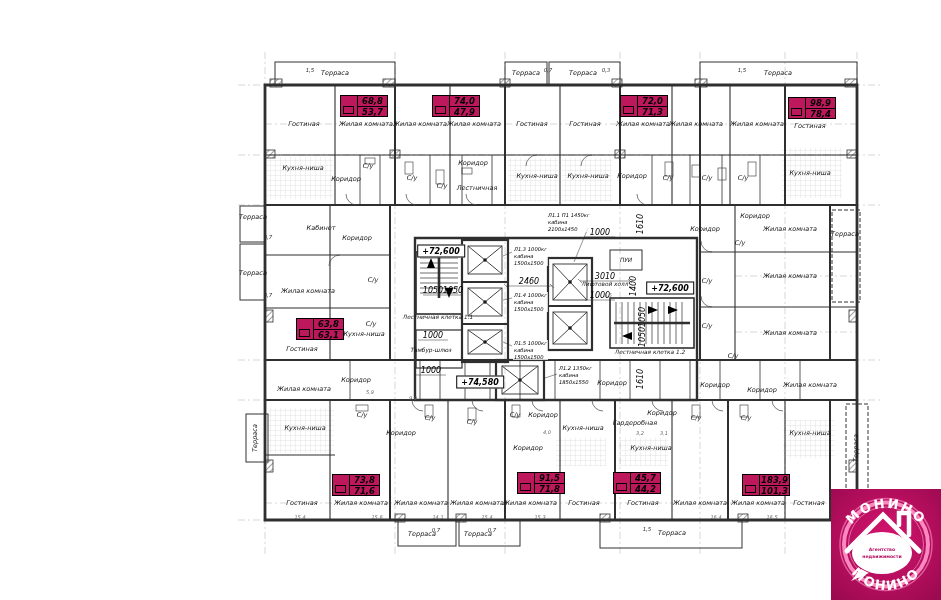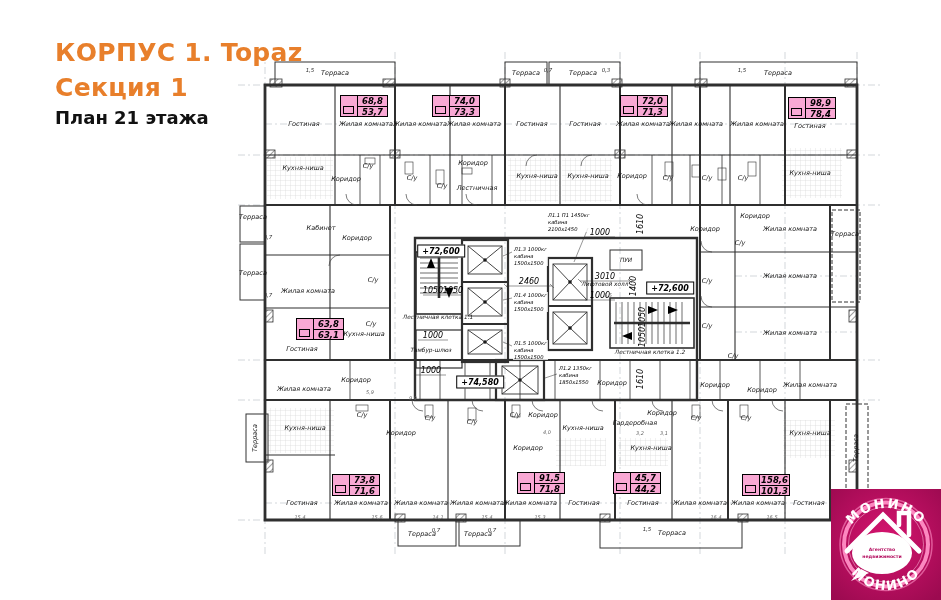--- a/index.html
+++ b/index.html
@@ -13,21 +13,21 @@
       color:#141414;white-space:nowrap;z-index:3;line-height:1}
   .rot{transform:translate(-50%,-50%) rotate(-90deg)}
   .dim{font-size:8px;font-style:italic;color:#000}
   .edim{font-size:5.5px;color:#333}
   .sdim{font-size:5px;color:#666}
   .core-lb{font-size:5.8px}
   .elv{position:absolute;font-style:italic;font-size:5.2px;line-height:1.3;color:#000;z-index:3;
        background:rgba(255,255,255,.78);padding:0 1px}
   .level-box{position:absolute;transform:translate(-50%,-50%);border:1.1px solid #000;background:#fff;
        font-size:8px;font-weight:bold;font-style:italic;padding:1px 4px;z-index:4;white-space:nowrap}
-  .atable{position:absolute;display:flex;border:1.2px solid #000;background:#f9a8d4;width:46px;height:20px;z-index:4}
+  .atable{position:absolute;display:flex;border:1.2px solid #000;background:#be185d;width:46px;height:20px;z-index:4}
   .at-left{width:16px;border-right:1.2px solid #000;position:relative}
   .at-left::after{content:"";position:absolute;left:2px;bottom:2px;width:9px;height:6px;border:.8px solid #000}
   .at-right{flex:1;display:flex;flex-direction:column}
   .at-top,.at-bot{flex:1;display:flex;align-items:center;justify-content:center;
        font-size:8.5px;font-weight:bold;font-style:italic;color:#000}
   .at-top{border-bottom:1.1px solid #000}
   .logo{position:absolute;left:831px;top:489px;width:110px;height:111px;z-index:6}
   .arc-text{font-family:"DejaVu Sans",sans-serif;font-size:13px;font-weight:bold;fill:#ffffff;letter-spacing:2px}
   .bub-t{font-family:"DejaVu Sans",sans-serif;font-size:4.6px;font-weight:bold;fill:#b40b5e}
 </style>
@@ -209,25 +209,20 @@
 
     <g stroke="#444" stroke-width=".7" fill="none">
       <path d="M357,205a11,11 0 0 1 -11,-11M417,205a11,11 0 0 1 -11,-11M477,205a11,11 0 0 1 -11,-11"></path>
       <path d="M537,155a11,11 0 0 0 -11,11M592,155a11,11 0 0 0 -11,11M648,205a11,11 0 0 1 -11,-11"></path>
       <path d="M712,252a11,11 0 0 1 -11,-11M712,307a11,11 0 0 1 -11,-11M340,255a11,11 0 0 0 -11,11"></path>
       <path d="M412,400a11,11 0 0 0 11,11M472,400a11,11 0 0 0 11,11M532,400a11,11 0 0 0 11,11"></path>
       <path d="M592,400a11,11 0 0 0 11,11M652,400a11,11 0 0 0 11,11M712,400a11,11 0 0 0 11,11M772,400a11,11 0 0 0 11,11"></path>
     </g>
   </svg>
 
-  <div class="titleblock">
-    <div class="t1">КОРПУС 1. Topaz</div>
-    <div class="t2">Секция 1</div>
-    <div class="t3">План 21 этажа</div>
-  </div>
 
   <span class="lb" style="left:335px;top:73px">Терраса</span>
   <span class="lb" style="left:304px;top:124px">Гостиная</span>
   <span class="lb" style="left:366px;top:124px">Жилая комната</span>
   <span class="lb" style="left:420px;top:124px">Жилая комната</span>
   <span class="lb" style="left:474px;top:124px">Жилая комната</span>
   <span class="lb" style="left:526px;top:73px">Терраса</span>
   <span class="lb" style="left:583px;top:73px">Терраса</span>
   <span class="lb" style="left:532px;top:124px">Гостиная</span>
   <span class="lb" style="left:585px;top:124px">Гостиная</span>
@@ -384,21 +379,21 @@
     <div class="at-left"></div>
       <div class="at-right">
         <div class="at-top">68,8</div>
         <div class="at-bot">53,7</div>
       </div>
   </div>
   <div class="atable" style="left:432px;top:95px">
     <div class="at-left"></div>
       <div class="at-right">
         <div class="at-top">74,0</div>
-        <div class="at-bot">73,3</div>
+        <div class="at-bot">47,9</div>
       </div>
   </div>
   <div class="atable" style="left:620px;top:95px">
     <div class="at-left"></div>
       <div class="at-right">
         <div class="at-top">72,0</div>
         <div class="at-bot">71,3</div>
       </div>
   </div>
   <div class="atable" style="left:788px;top:97px">
@@ -432,21 +427,21 @@
   <div class="atable" style="left:613px;top:472px">
     <div class="at-left"></div>
       <div class="at-right">
         <div class="at-top">45,7</div>
         <div class="at-bot">44,2</div>
       </div>
   </div>
   <div class="atable" style="left:742px;top:474px">
     <div class="at-left"></div>
       <div class="at-right">
-        <div class="at-top">158,6</div>
+        <div class="at-top">183,9</div>
         <div class="at-bot">101,3</div>
       </div>
   </div>
 
   <div class="logo">
     <svg viewBox="0 0 110 111" width="110" height="111">
       <defs>
         <radialGradient id="lg" cx="50%" cy="45%" r="70%">
           <stop offset="0%" stop-color="#d6146f"></stop>
             <stop offset="100%" stop-color="#9c0a50"></stop>

